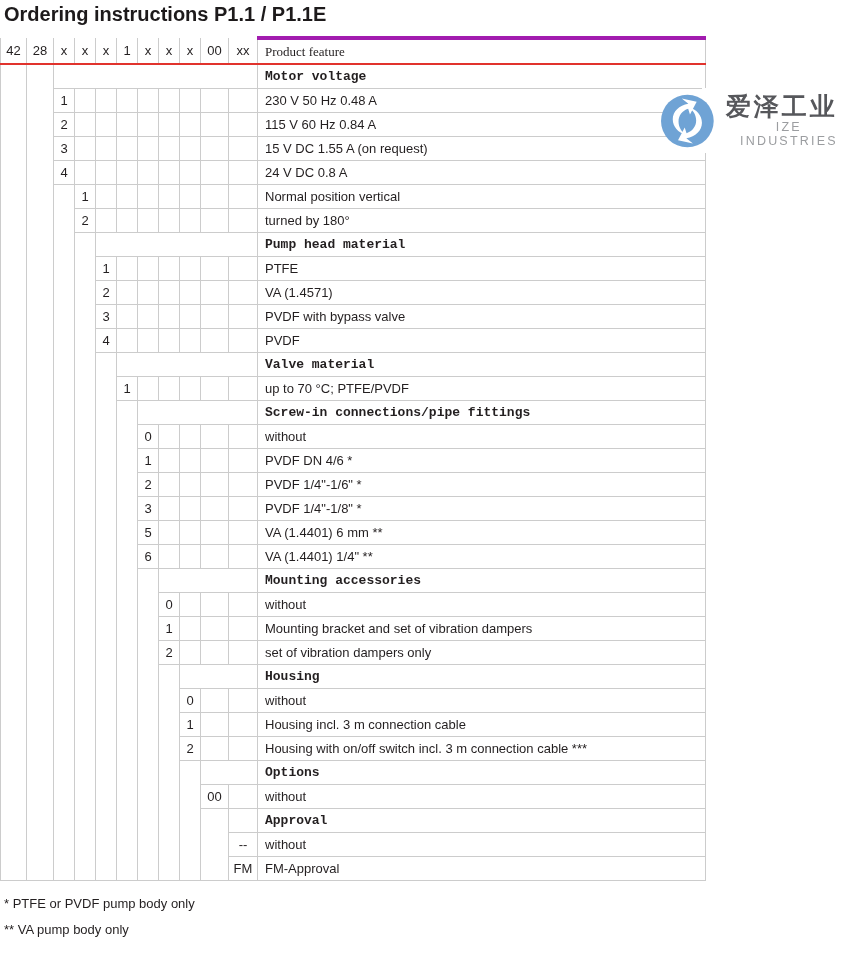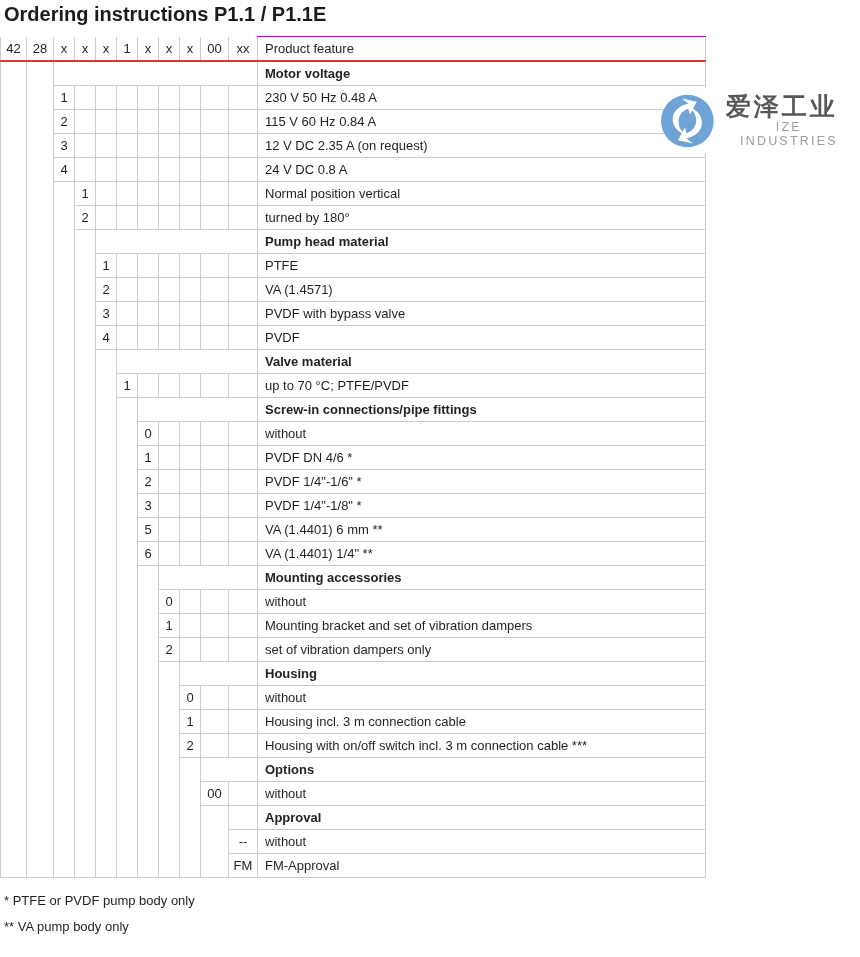--- a/index.html
+++ b/index.html
@@ -41,23 +41,23 @@
   .order-table td.code  { text-align: center; }
   .order-table td.chan  { border-bottom: 0; }
   .order-table td.digit { text-align: center; border-bottom: 1px solid #cccccc; }
   .order-table td.cell  { border-bottom: 1px solid #cccccc; }
   .order-table td.merged{ border-bottom: 1px solid #cccccc; }
   .order-table td.feature {
     padding-left: 7px;
     border-bottom: 1px solid #cccccc;
     text-align: left;
   }
-  .order-table td.sec { font-weight: bold; }
+  .order-table td.sec { font-weight: bold; font-family: Liberation Mono, monospace; }
   .order-table tr.code-row td { border-bottom: 2px solid #e1332d; }
-  .order-table td.hdr-feature { border-top: 1px solid #a21caf; }
+  .order-table td.hdr-feature { border-top: 4px solid #a21caf; font-family: Liberation Serif, serif; }
 
   .footnotes { margin: 14px 0 0 4px; font-size: 13px; }
   .fn { margin-bottom: 8px; line-height: 18px; }
 
   .logo {
     position: absolute;
     left: 661px;
     top: 83px;
     display: flex;
     align-items: center;
@@ -162,21 +162,21 @@
           <td class="chan"></td>
           <td class="digit">3</td>
           <td class="cell"></td>
           <td class="cell"></td>
           <td class="cell"></td>
           <td class="cell"></td>
           <td class="cell"></td>
           <td class="cell"></td>
           <td class="cell"></td>
           <td class="cell"></td>
-          <td class="feature">12 V DC 2.35 A (on request)</td>
+          <td class="feature">15 V DC 1.55 A (on request)</td>
         </tr>
         <tr>
           <td class="chan"></td>
           <td class="chan"></td>
           <td class="digit">4</td>
           <td class="cell"></td>
           <td class="cell"></td>
           <td class="cell"></td>
           <td class="cell"></td>
           <td class="cell"></td>

